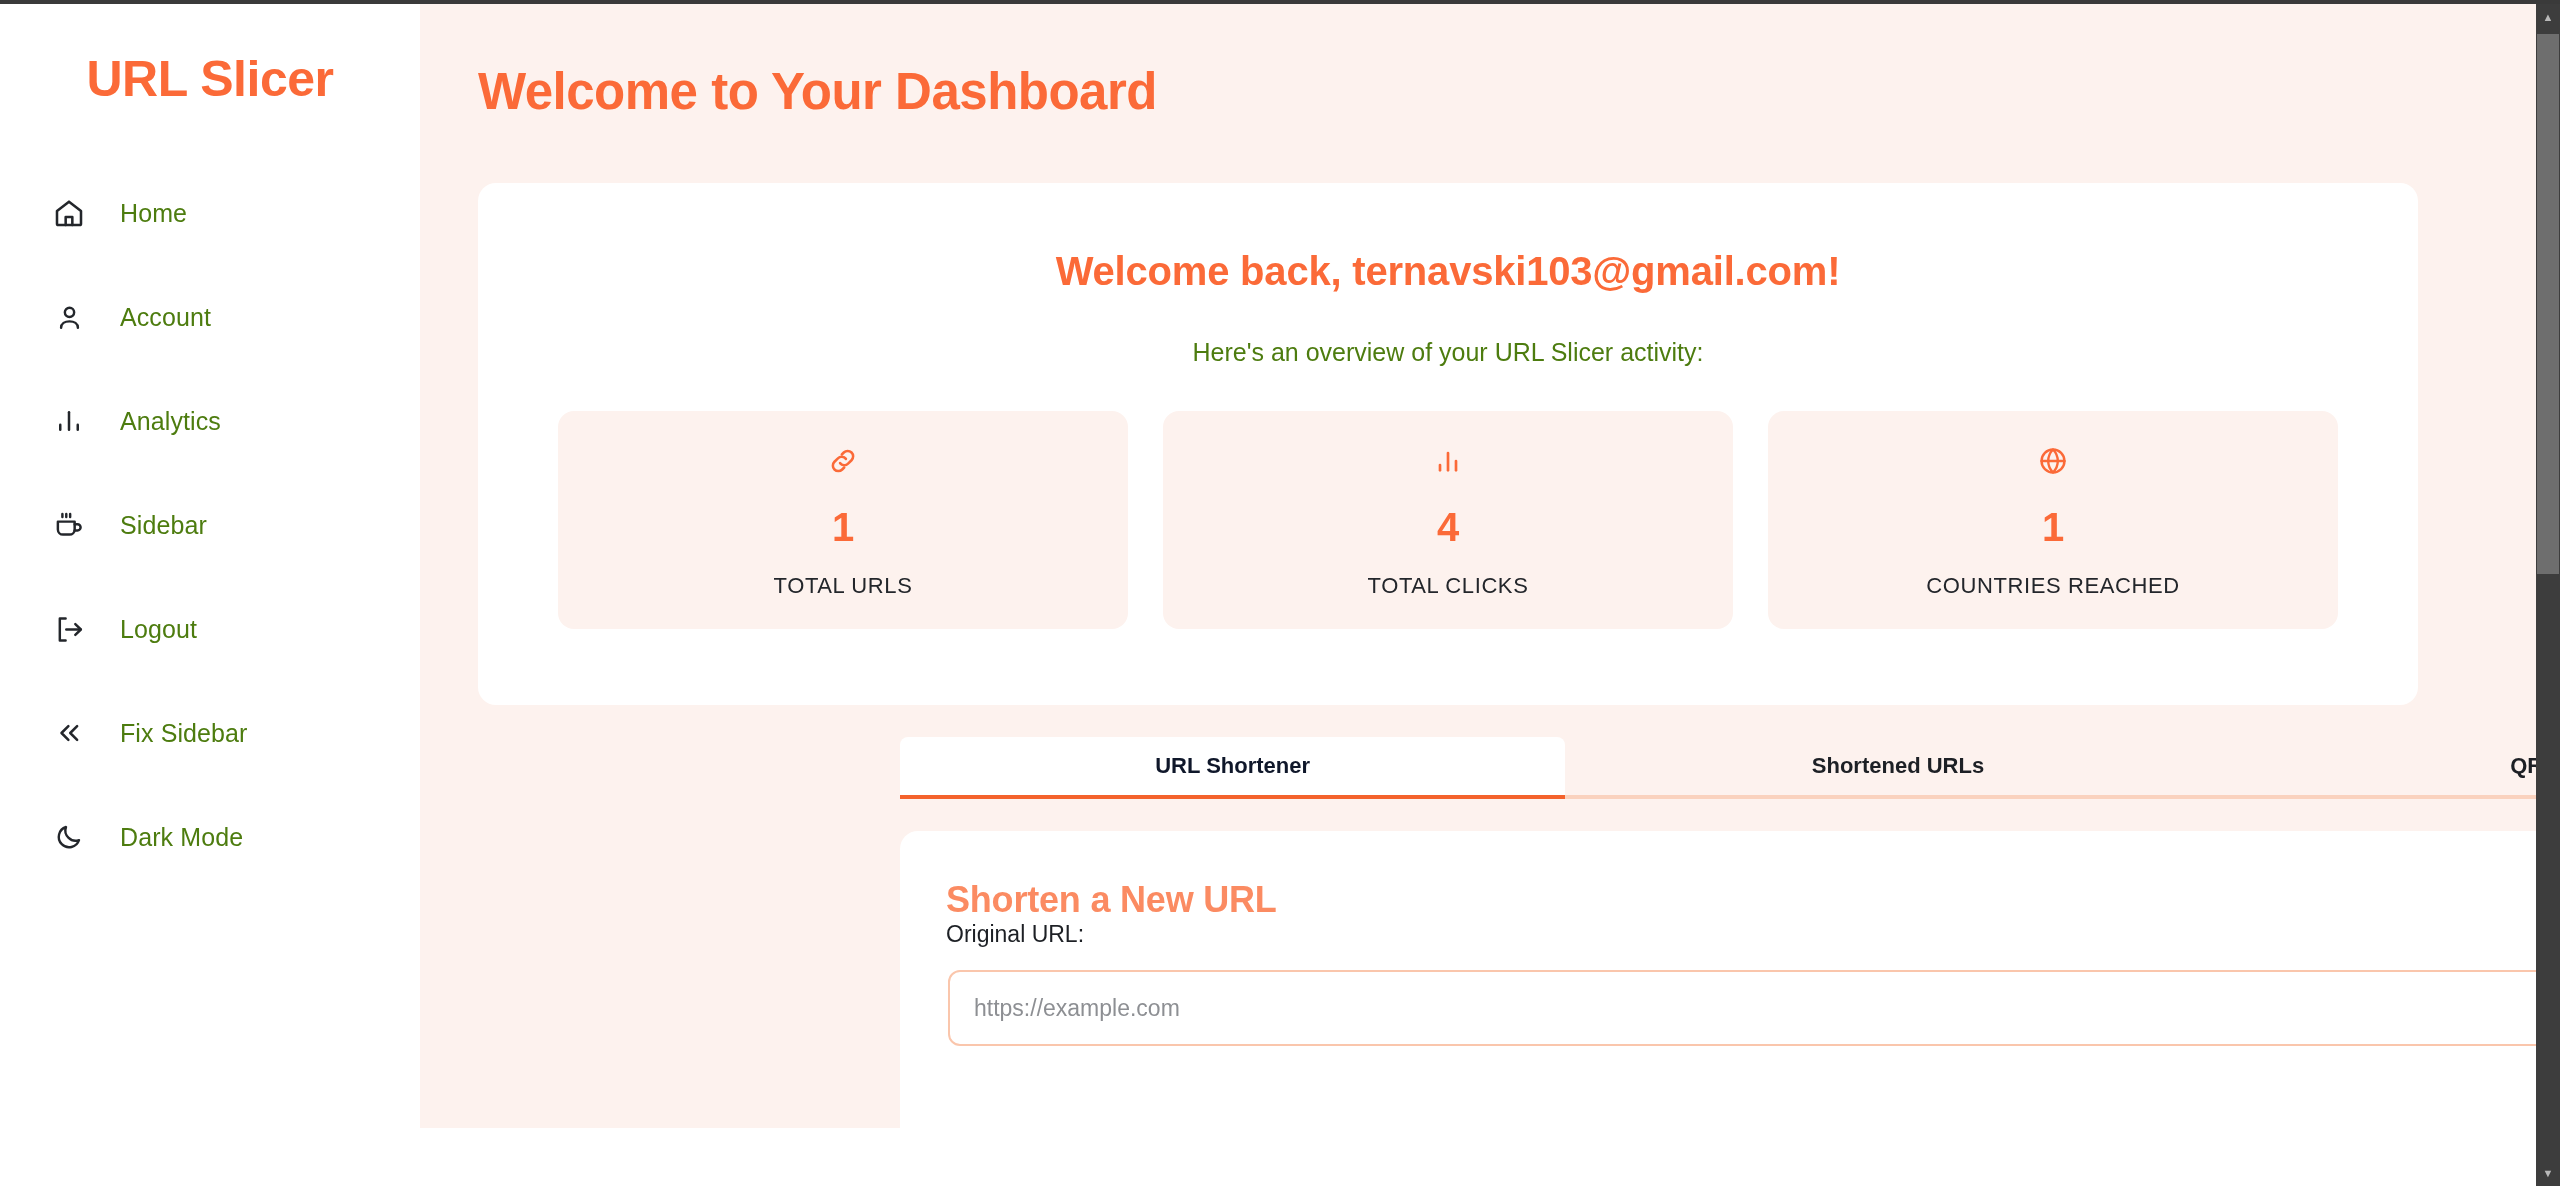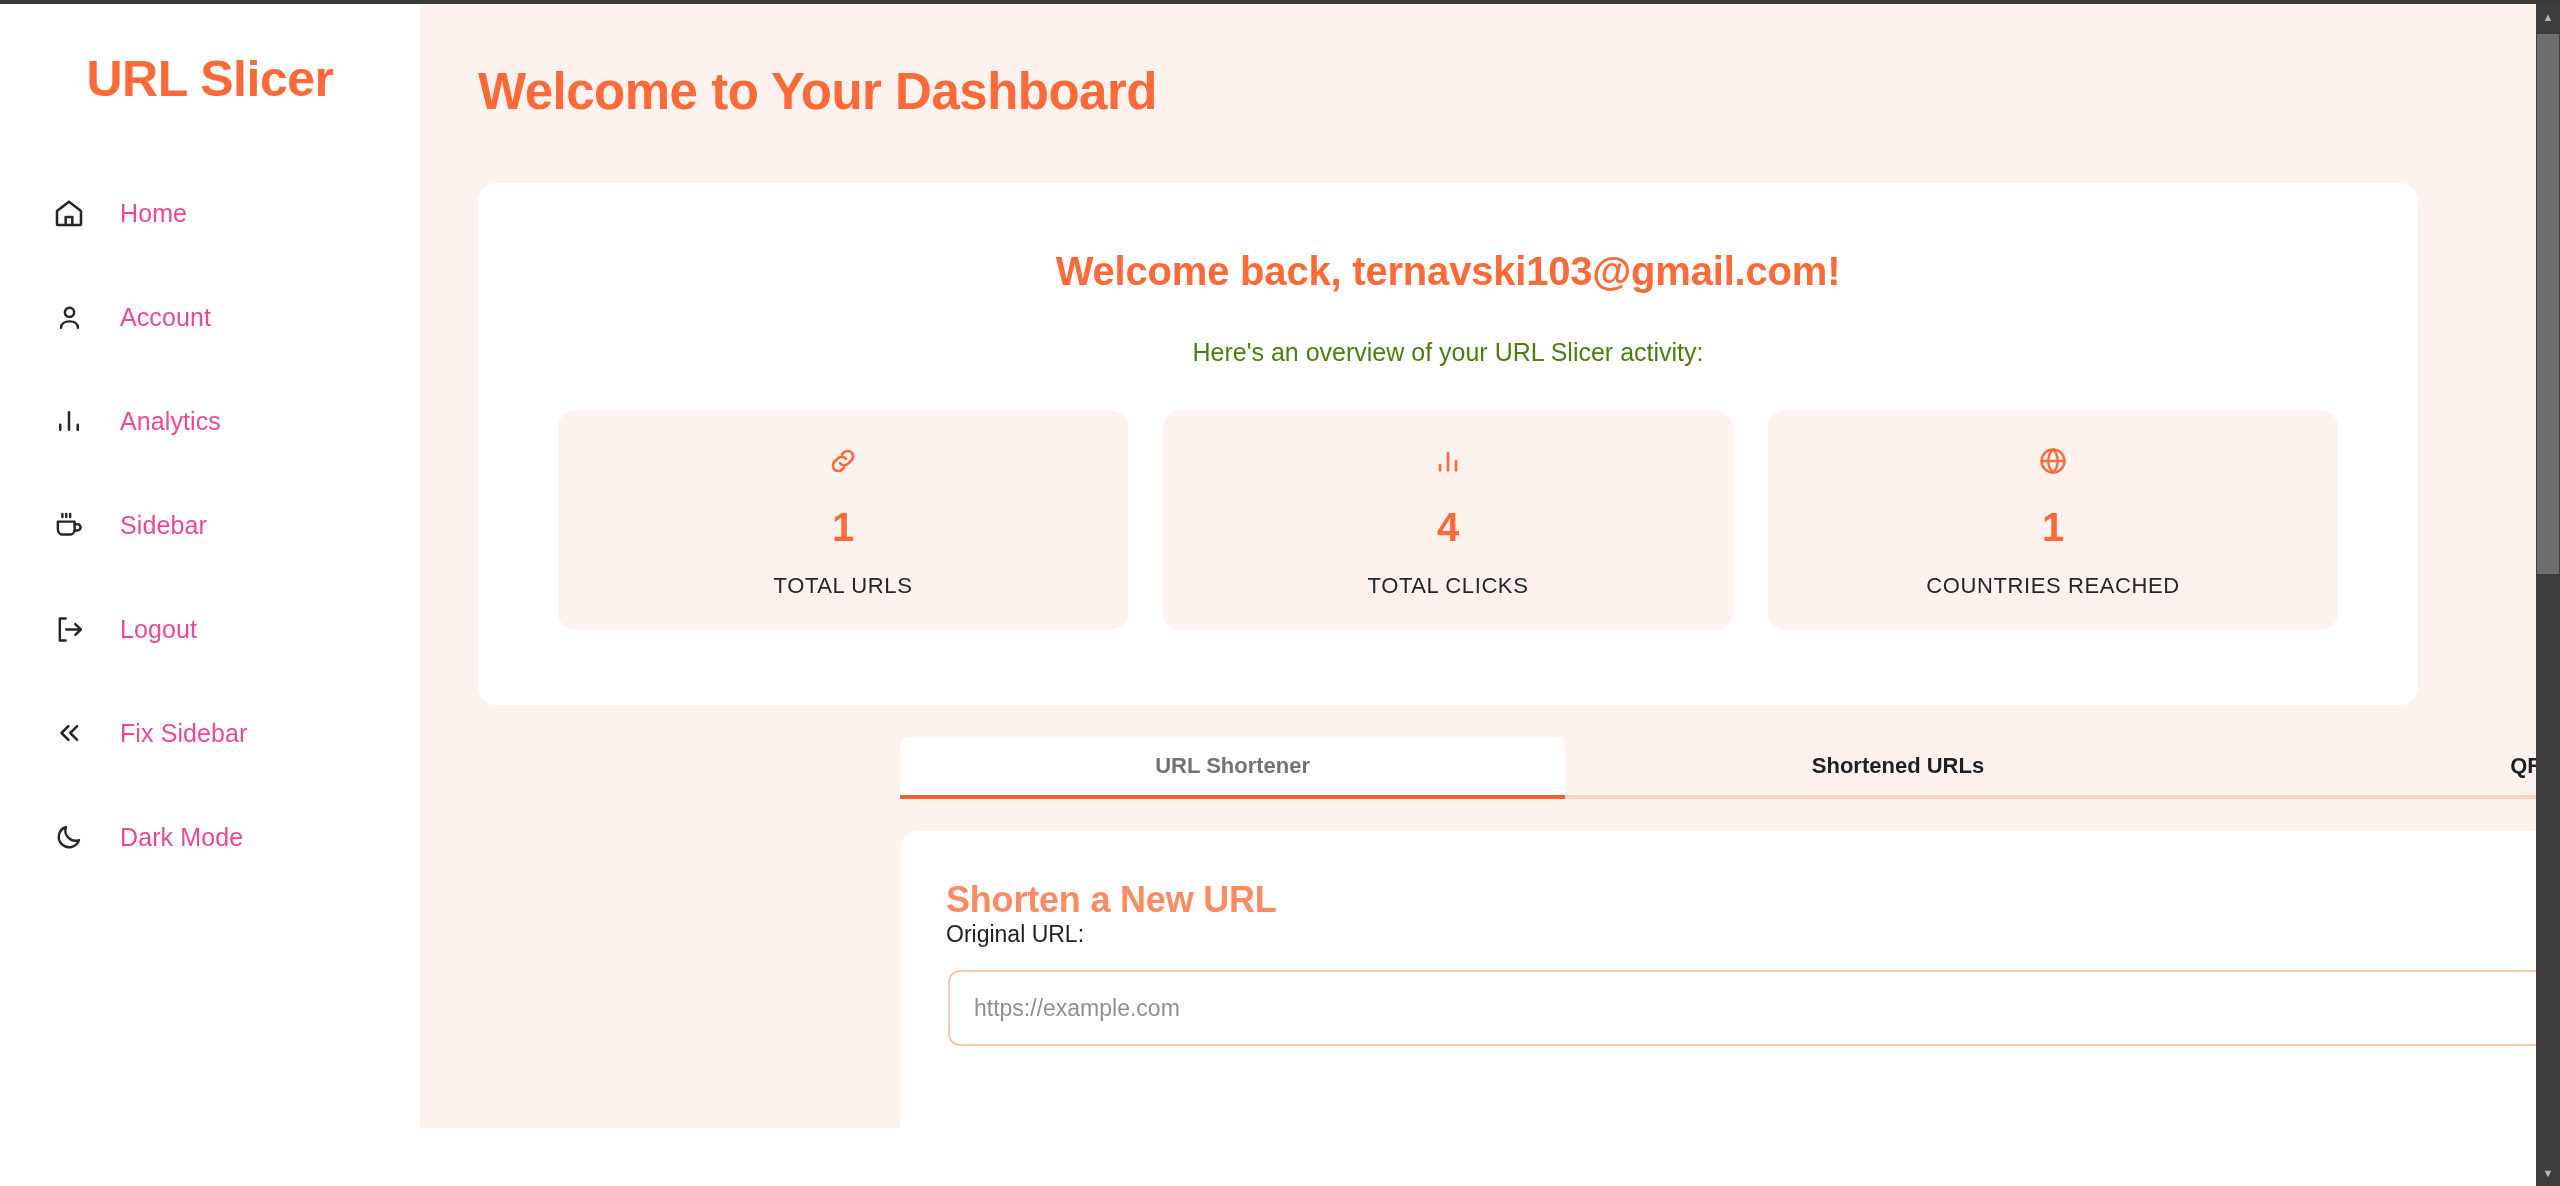--- a/index.html
+++ b/index.html
@@ -65,21 +65,21 @@
     display: flex;
     align-items: center;
     justify-content: center;
     flex: 0 0 38px;
     color: #23262b;
   }
   .nav-item .ico svg { display: block; }
   .nav-item .lbl {
     margin-left: 32px;
     font-size: 25px;
-    color: #ec4899;
+    color: #4d7c0f;
     white-space: nowrap;
     letter-spacing: 0.1px;
   }
 
   
   .main {
     position: absolute;
     top: 4px; left: 420px;
     width: 2140px;
     height: 1124px;
@@ -172,21 +172,21 @@
     font-size: 22px;
     font-weight: bold;
     color: #1d2025;
     cursor: pointer;
     user-select: none;
     background: transparent;
     position: relative;
   }
   .tab.active {
     background: #ffffff;
-    color: #737373;
+    color: #0f172a;
     border-top-left-radius: 8px;
     border-top-right-radius: 8px;
   }
   .tab.active::after {
     content: "";
     position: absolute;
     left: 0; right: 0;
     bottom: -4px;
     height: 4px;
     background: #F4622C;

